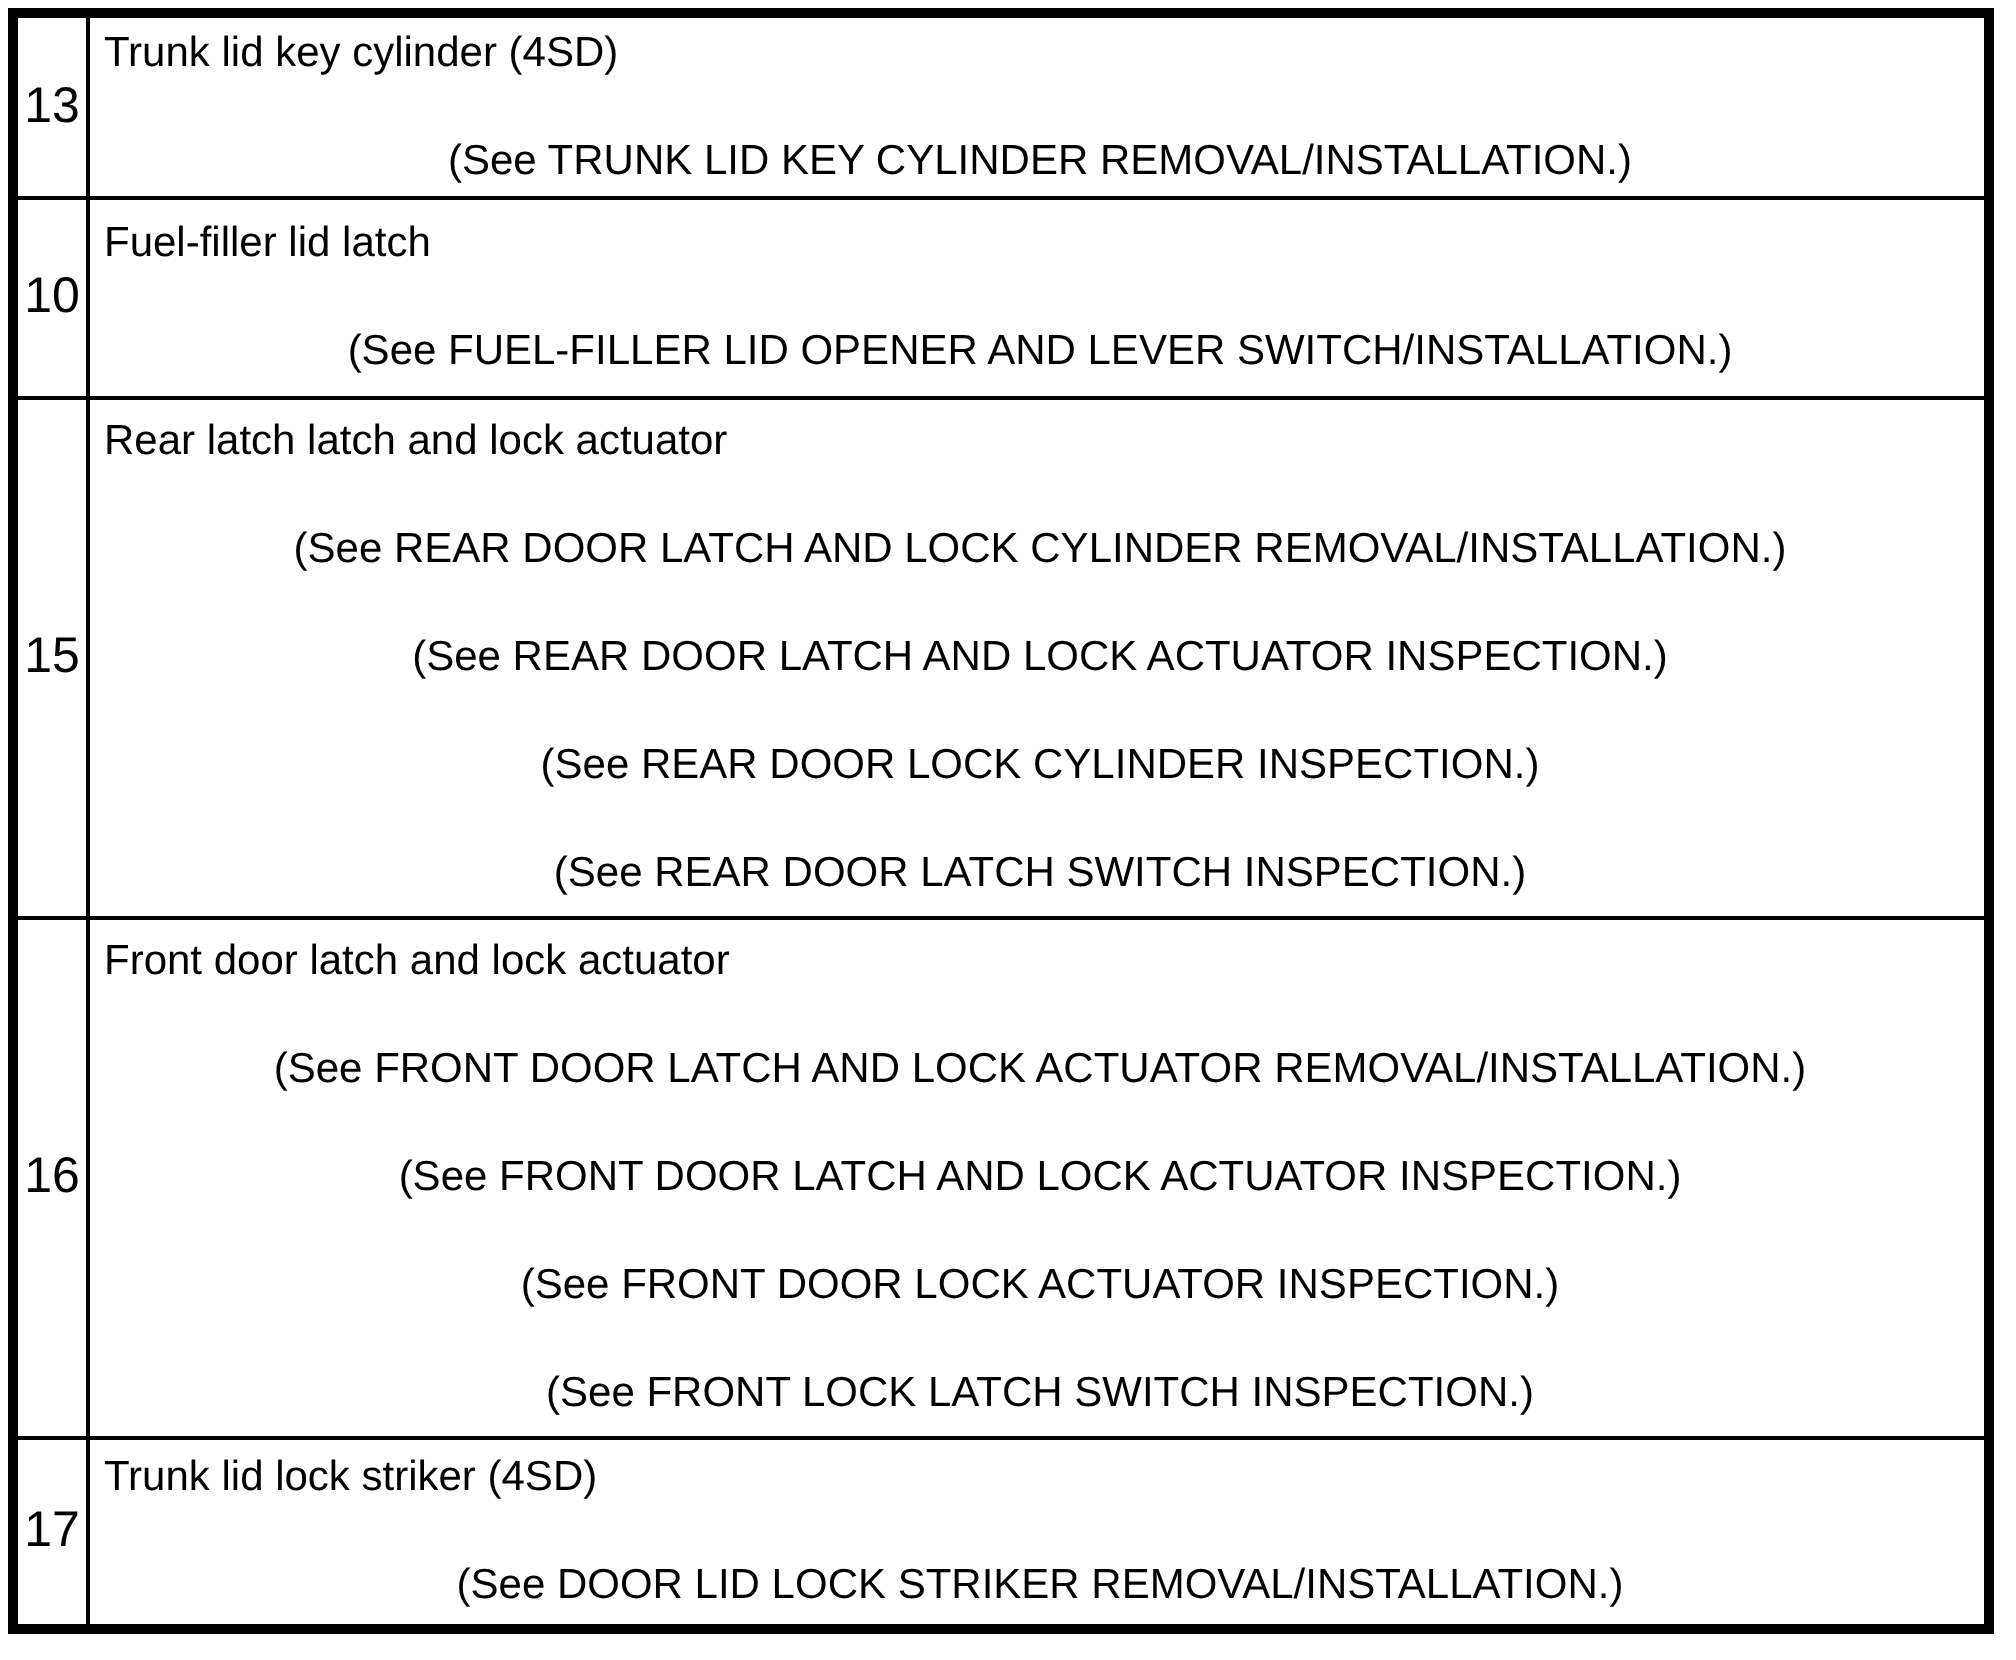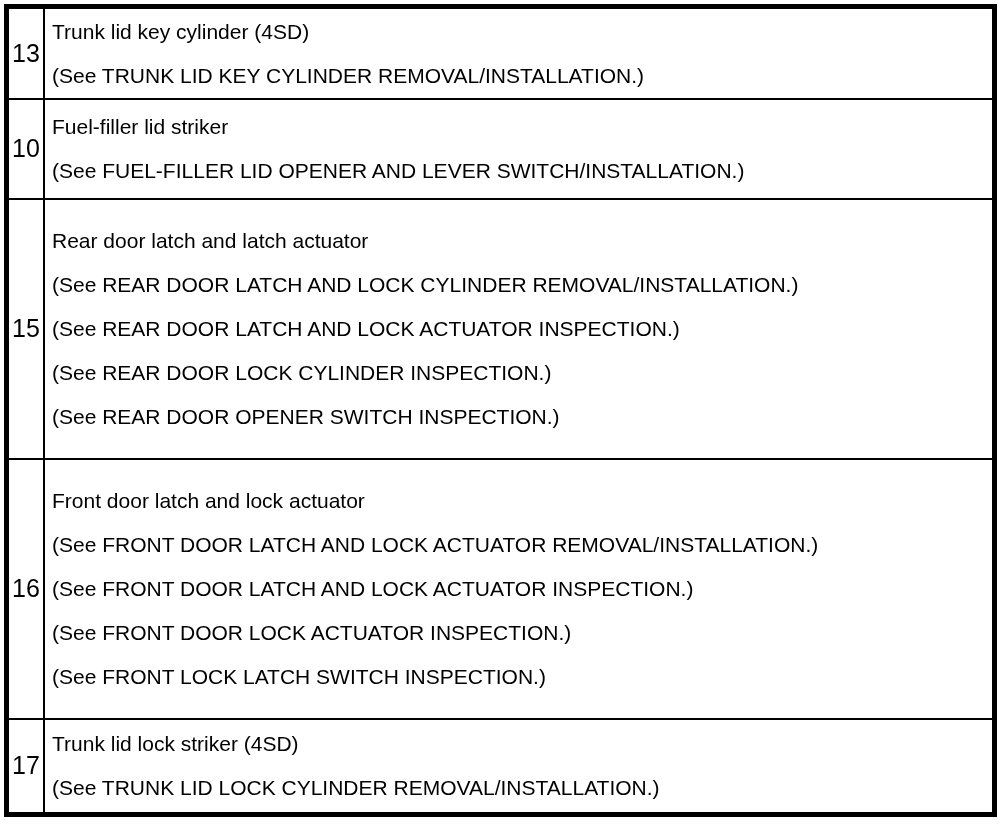--- a/index.html
+++ b/index.html
@@ -38,65 +38,66 @@
     padding: 0 4px 0 7px;
   }
   td.desc-cell p {
     margin: 0;
     font-size: 21px;
     line-height: 27px;
     white-space: nowrap;
     overflow: hidden;
   }
   td.desc-cell p + p {
-    margin-top: 17px;
+    margin-top: 27px;
+    text-align: center;
   }
 </style>
 </head>
 <body>
 
 <div class="page">
   <table class="parts-table">
     <tbody>
         <tr style="height: 92px;">
           <td class="num-cell">13</td>
           <td class="desc-cell">
             <p>Trunk lid key cylinder (4SD)</p>
             <p>(See TRUNK LID KEY CYLINDER REMOVAL/INSTALLATION.)</p>
           </td>
         </tr>
         <tr style="height: 100px;">
           <td class="num-cell">10</td>
           <td class="desc-cell">
-            <p>Fuel-filler lid striker</p>
+            <p>Fuel-filler lid latch</p>
             <p>(See FUEL-FILLER LID OPENER AND LEVER SWITCH/INSTALLATION.)</p>
           </td>
         </tr>
         <tr style="height: 260px;">
           <td class="num-cell">15</td>
           <td class="desc-cell">
-            <p>Rear door latch and latch actuator</p>
+            <p>Rear latch latch and lock actuator</p>
             <p>(See REAR DOOR LATCH AND LOCK CYLINDER REMOVAL/INSTALLATION.)</p>
             <p>(See REAR DOOR LATCH AND LOCK ACTUATOR INSPECTION.)</p>
             <p>(See REAR DOOR LOCK CYLINDER INSPECTION.)</p>
-            <p>(See REAR DOOR OPENER SWITCH INSPECTION.)</p>
+            <p>(See REAR DOOR LATCH SWITCH INSPECTION.)</p>
           </td>
         </tr>
         <tr style="height: 260px;">
           <td class="num-cell">16</td>
           <td class="desc-cell">
             <p>Front door latch and lock actuator</p>
             <p>(See FRONT DOOR LATCH AND LOCK ACTUATOR REMOVAL/INSTALLATION.)</p>
             <p>(See FRONT DOOR LATCH AND LOCK ACTUATOR INSPECTION.)</p>
             <p>(See FRONT DOOR LOCK ACTUATOR INSPECTION.)</p>
             <p>(See FRONT LOCK LATCH SWITCH INSPECTION.)</p>
           </td>
         </tr>
         <tr style="height: 96px;">
           <td class="num-cell">17</td>
           <td class="desc-cell">
             <p>Trunk lid lock striker (4SD)</p>
-            <p>(See TRUNK LID LOCK CYLINDER REMOVAL/INSTALLATION.)</p>
+            <p>(See DOOR LID LOCK STRIKER REMOVAL/INSTALLATION.)</p>
           </td>
         </tr>
       </tbody>
   </table>
 </div>
 
 </body></html>

